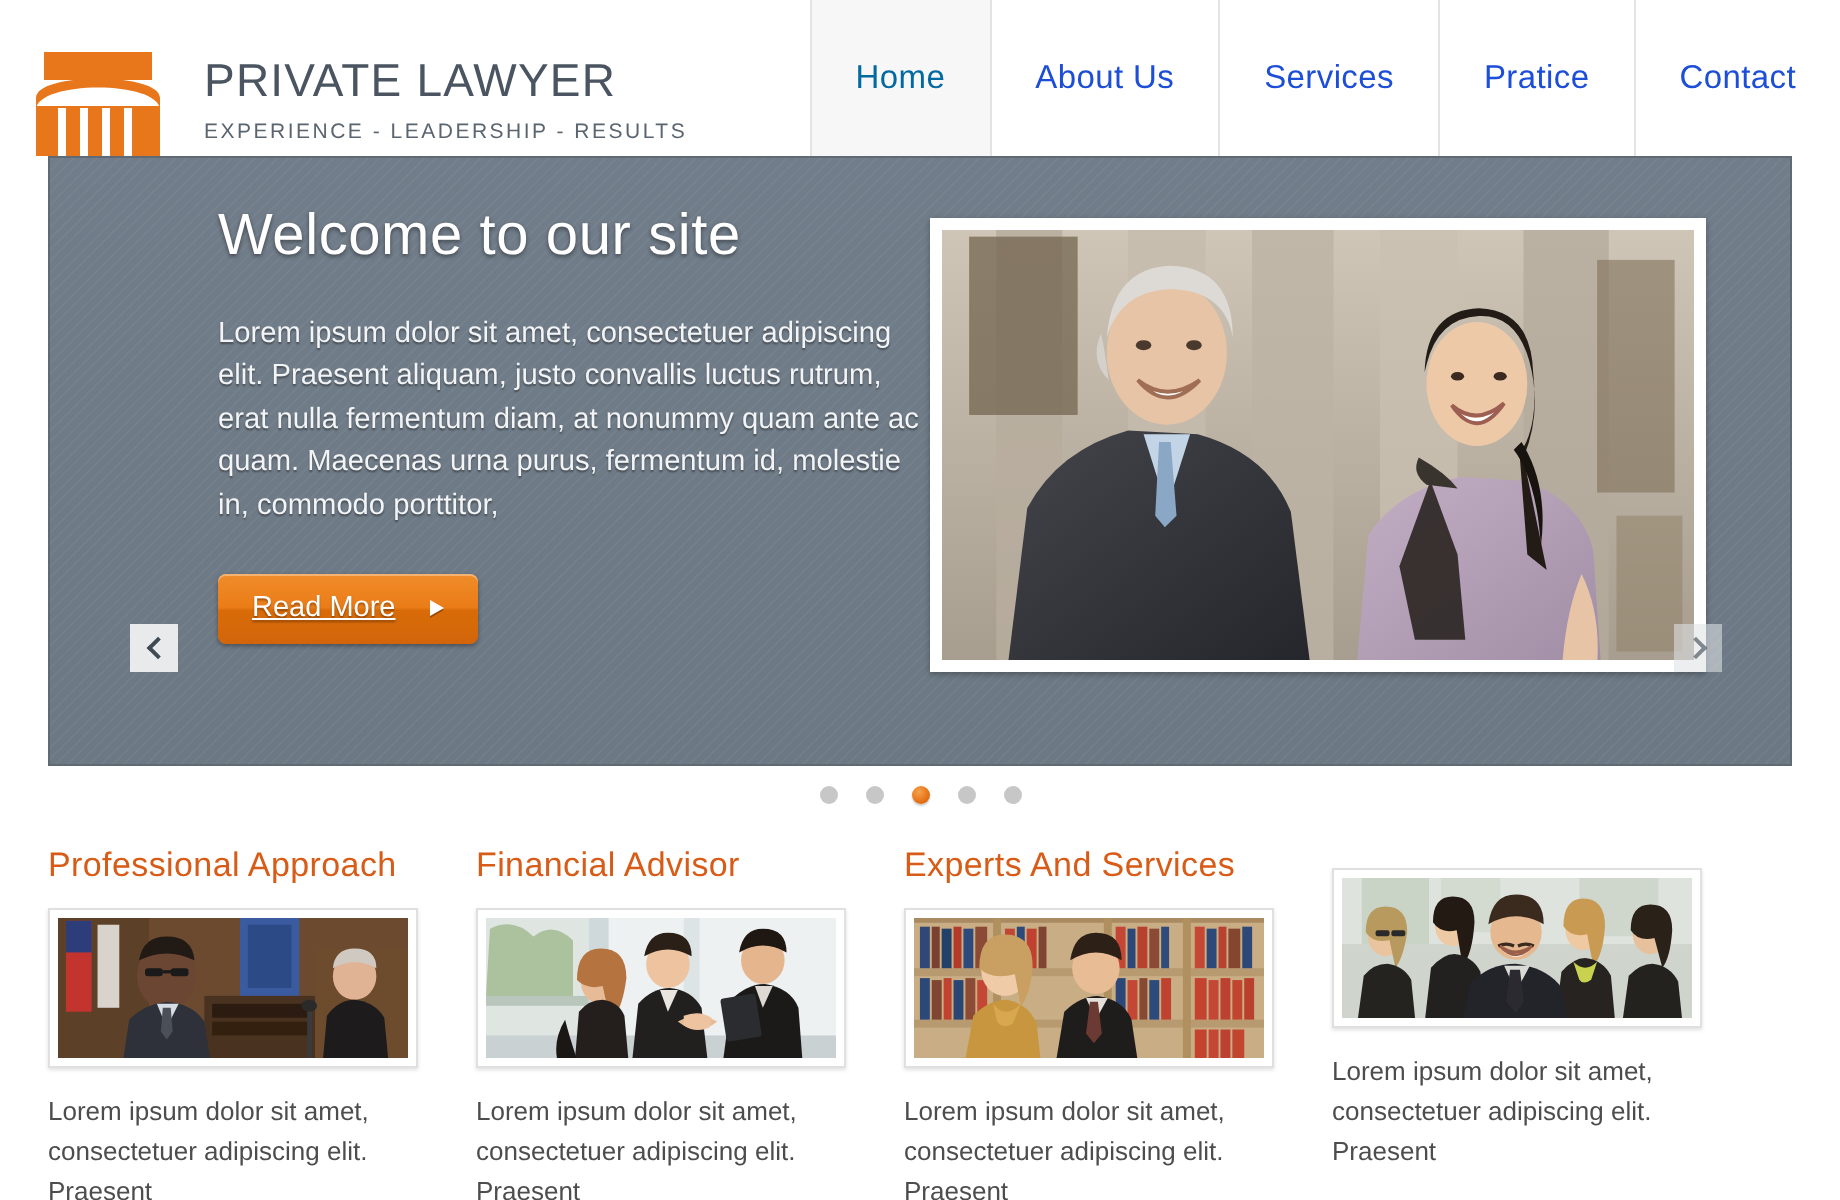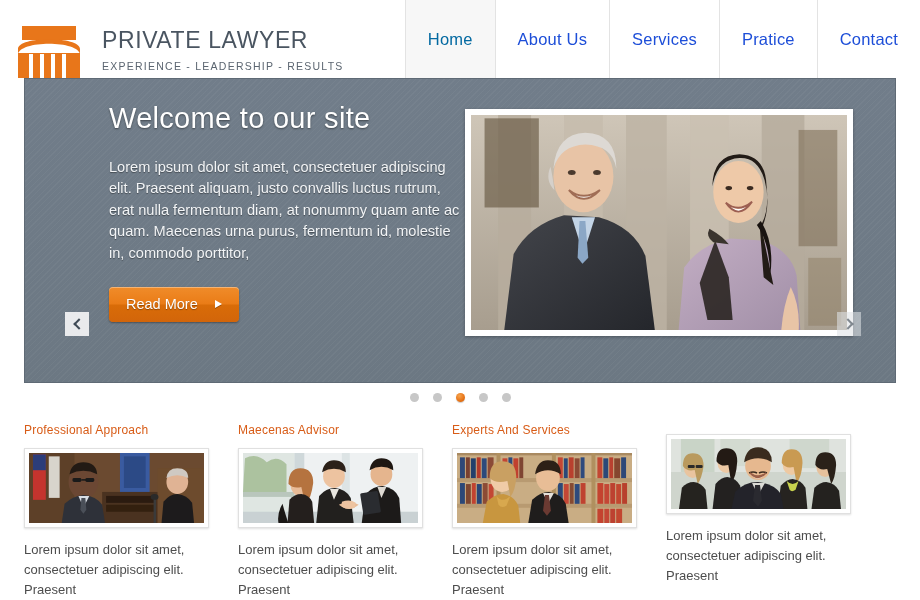--- a/index.html
+++ b/index.html
@@ -123,20 +123,21 @@
     box-shadow:0 1px 2px rgba(0,0,0,.35), inset 0 1px 0 rgba(255,255,255,.35);
     border:none;
     cursor:pointer;
     font-family:inherit;
   }
   .readmore-label {
     font-size:14.5px;
     color:#ffffff;
     text-shadow:0 1px 1px rgba(0,0,0,.35);
     white-space:nowrap;
+    text-decoration:underline;
   }
   .readmore-arrow {
     width:0; height:0;
     border-top:4.5px solid transparent;
     border-bottom:4.5px solid transparent;
     border-left:7px solid #ffffff;
     filter:drop-shadow(0 1px 0 rgba(0,0,0,.3));
   }
 
   
@@ -196,21 +197,21 @@
   }
 
   
   .cards {
     display:flex;
     padding:12px 24px 0 24px;
     gap:22px;
   }
   .card { width:192px; }
   .card-title {
-    font-size:12px;
+    font-size:17px;
     color:#d85c17;
     font-weight:400;
     letter-spacing:.2px;
     line-height:1.2;
     white-space:nowrap;
   }
   .card-thumb-frame {
     margin-top:11px;
     width:185px; height:80px;
     background:#ffffff;
@@ -373,21 +374,21 @@
           <path d="M134 72 L136 50 Q142 42 150 42 Q160 43 165 51 L167 72 Z" fill="#1d1b1c"></path>
           <rect x="126" y="46" width="2.5" height="26" fill="#3a3a3a"></rect>
           <ellipse cx="127" cy="45" rx="4" ry="3" fill="#2a2a2a"></ellipse>
         </svg>
       </div>
     </div>
     <div class="card-text">Lorem ipsum dolor sit amet, consectetuer adipiscing elit. Praesent</div>
   </div>
 
   <div class="card">
-    <div class="card-title">Maecenas Advisor</div>
+    <div class="card-title">Financial Advisor</div>
     <div class="card-thumb-frame">
       <div class="card-thumb">
         <svg viewBox="0 0 177 72" preserveAspectRatio="xMidYMid slice" style="width:100%;height:100%;display:block">
           <rect width="177" height="72" fill="#eef1f2"></rect>
           <rect x="0" y="0" width="52" height="72" fill="#dfe6e2"></rect>
           <path d="M2 6 q12 -6 22 4 q10 -8 20 2 l0 28 l-44 0z" fill="#9fb98e" opacity=".8"></path>
           <rect x="0" y="40" width="52" height="5" fill="#b9c6bc"></rect>
           <rect x="52" y="0" width="10" height="72" fill="#cfd8da"></rect>
           <rect x="100" y="0" width="8" height="72" fill="#d6dee0" opacity=".7"></rect>
           <rect x="0" y="60" width="177" height="12" fill="#c9d1d3"></rect>

